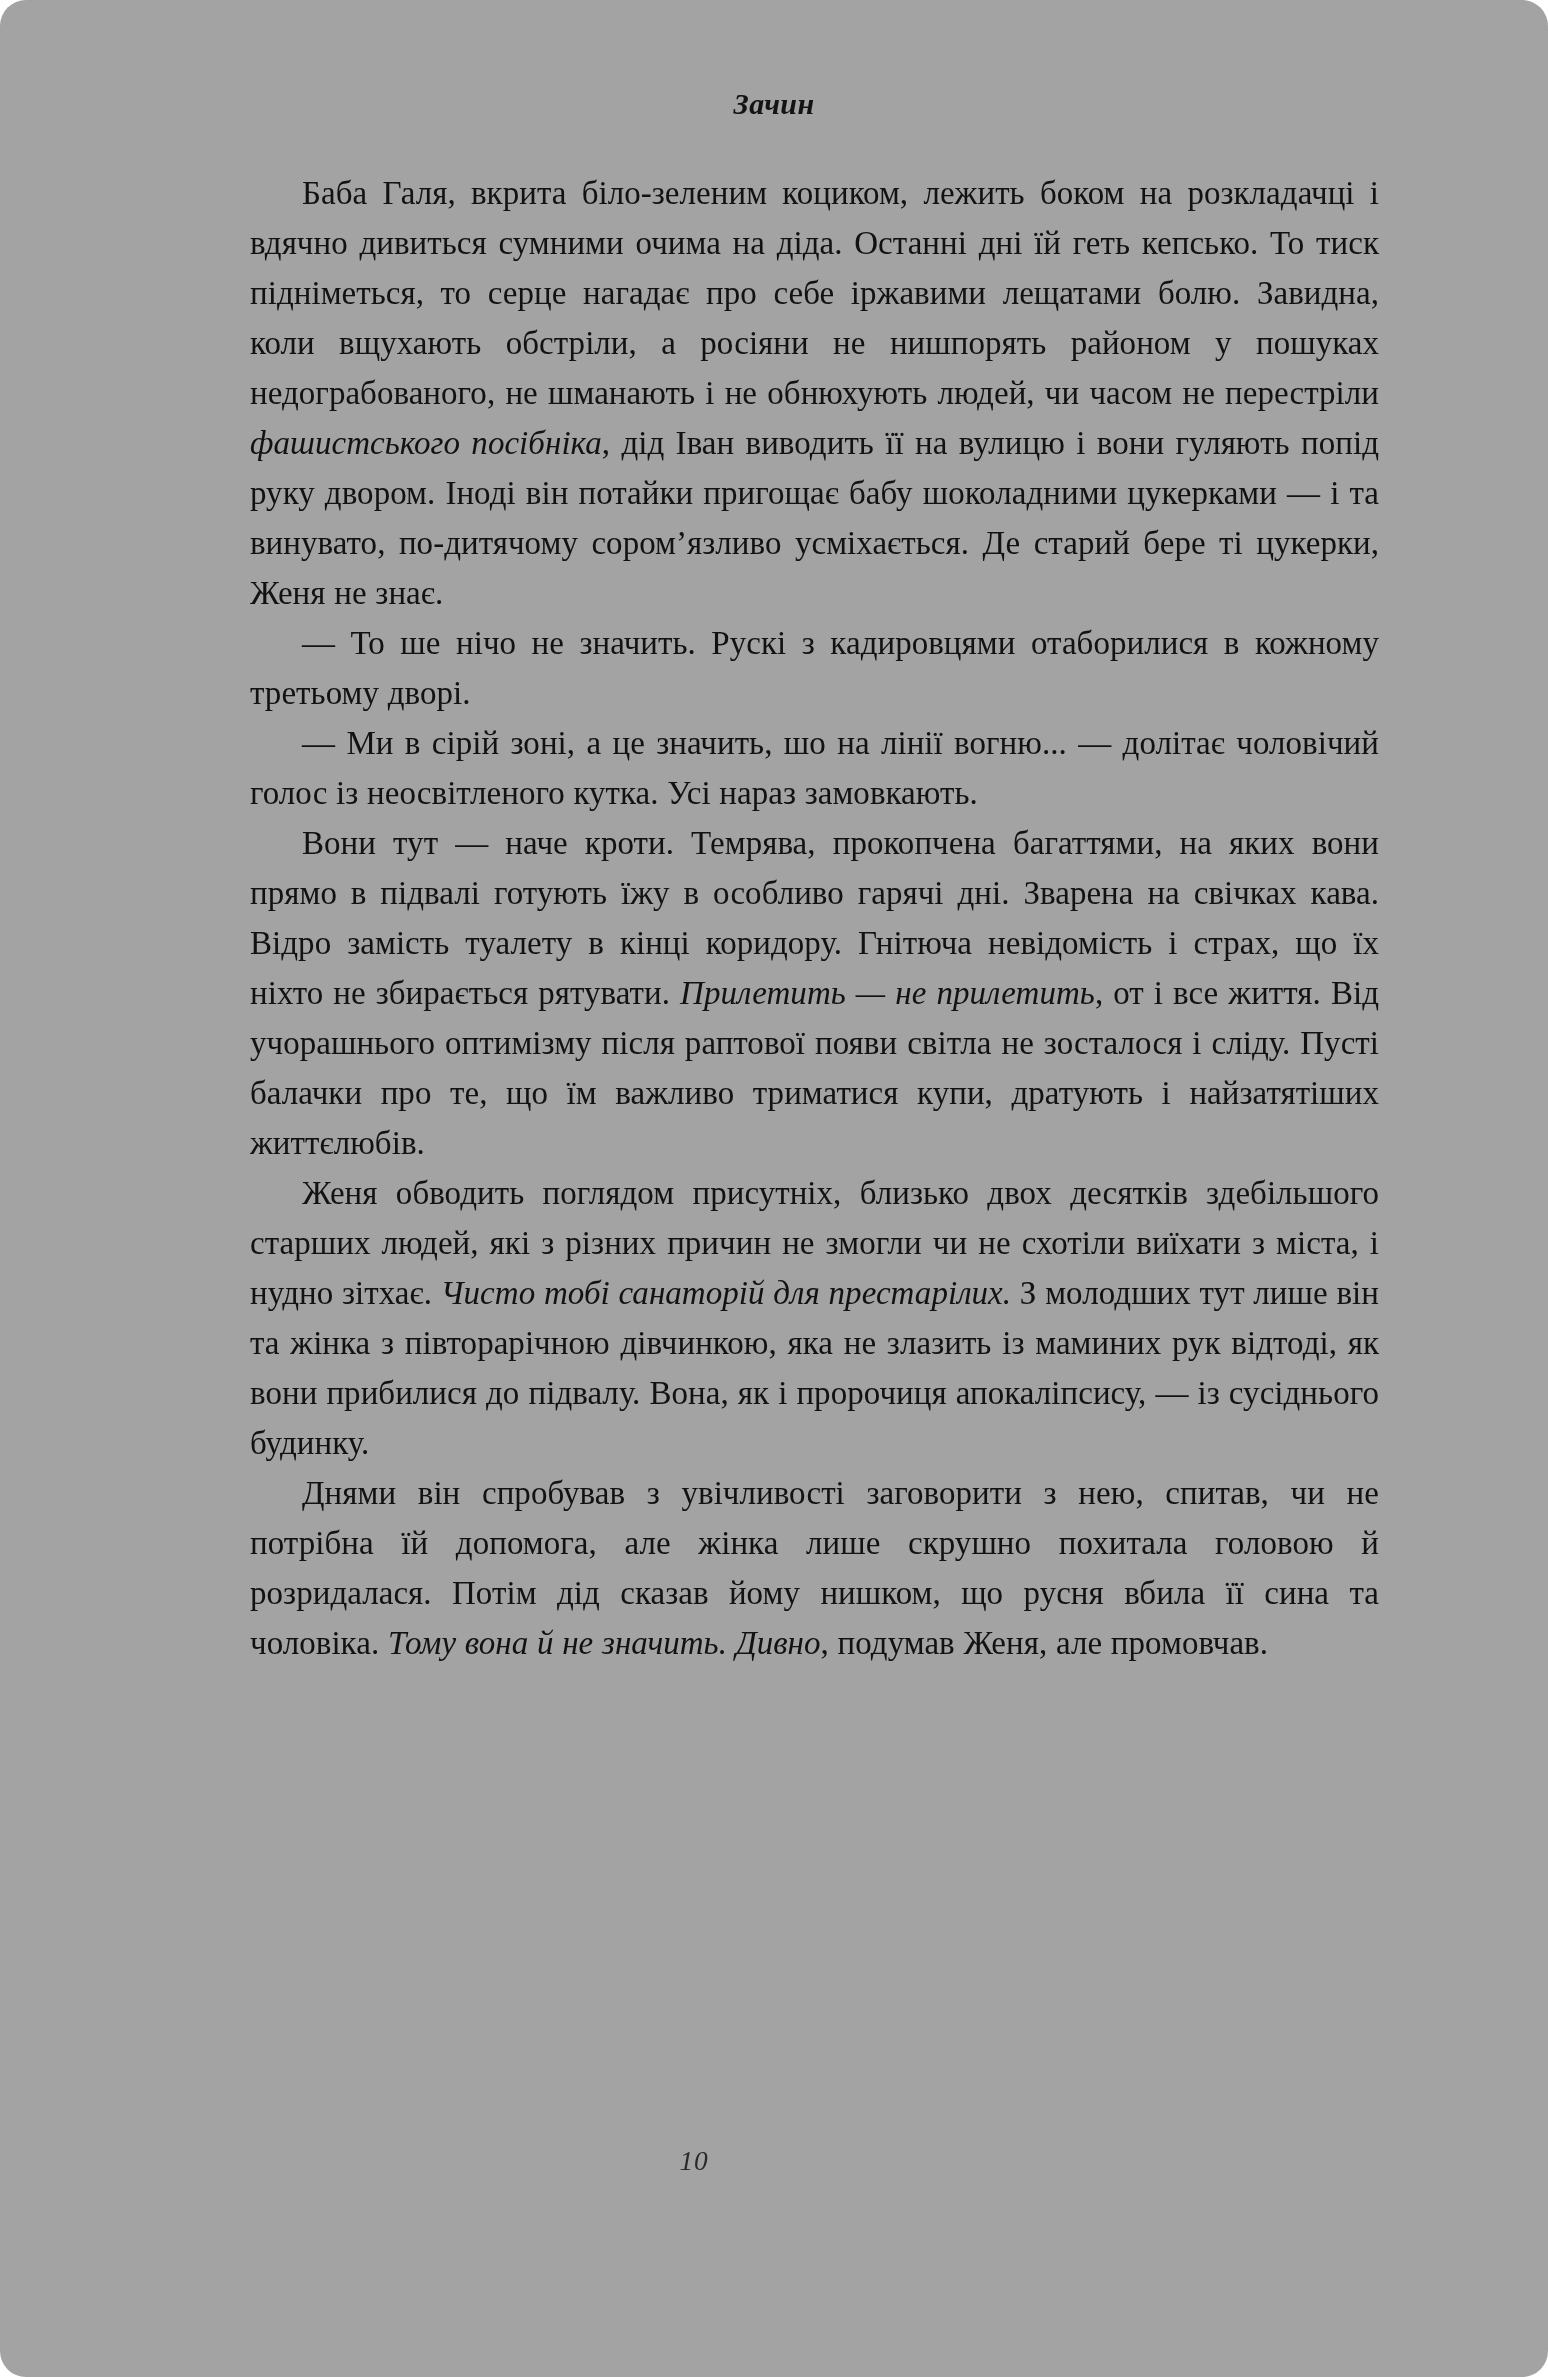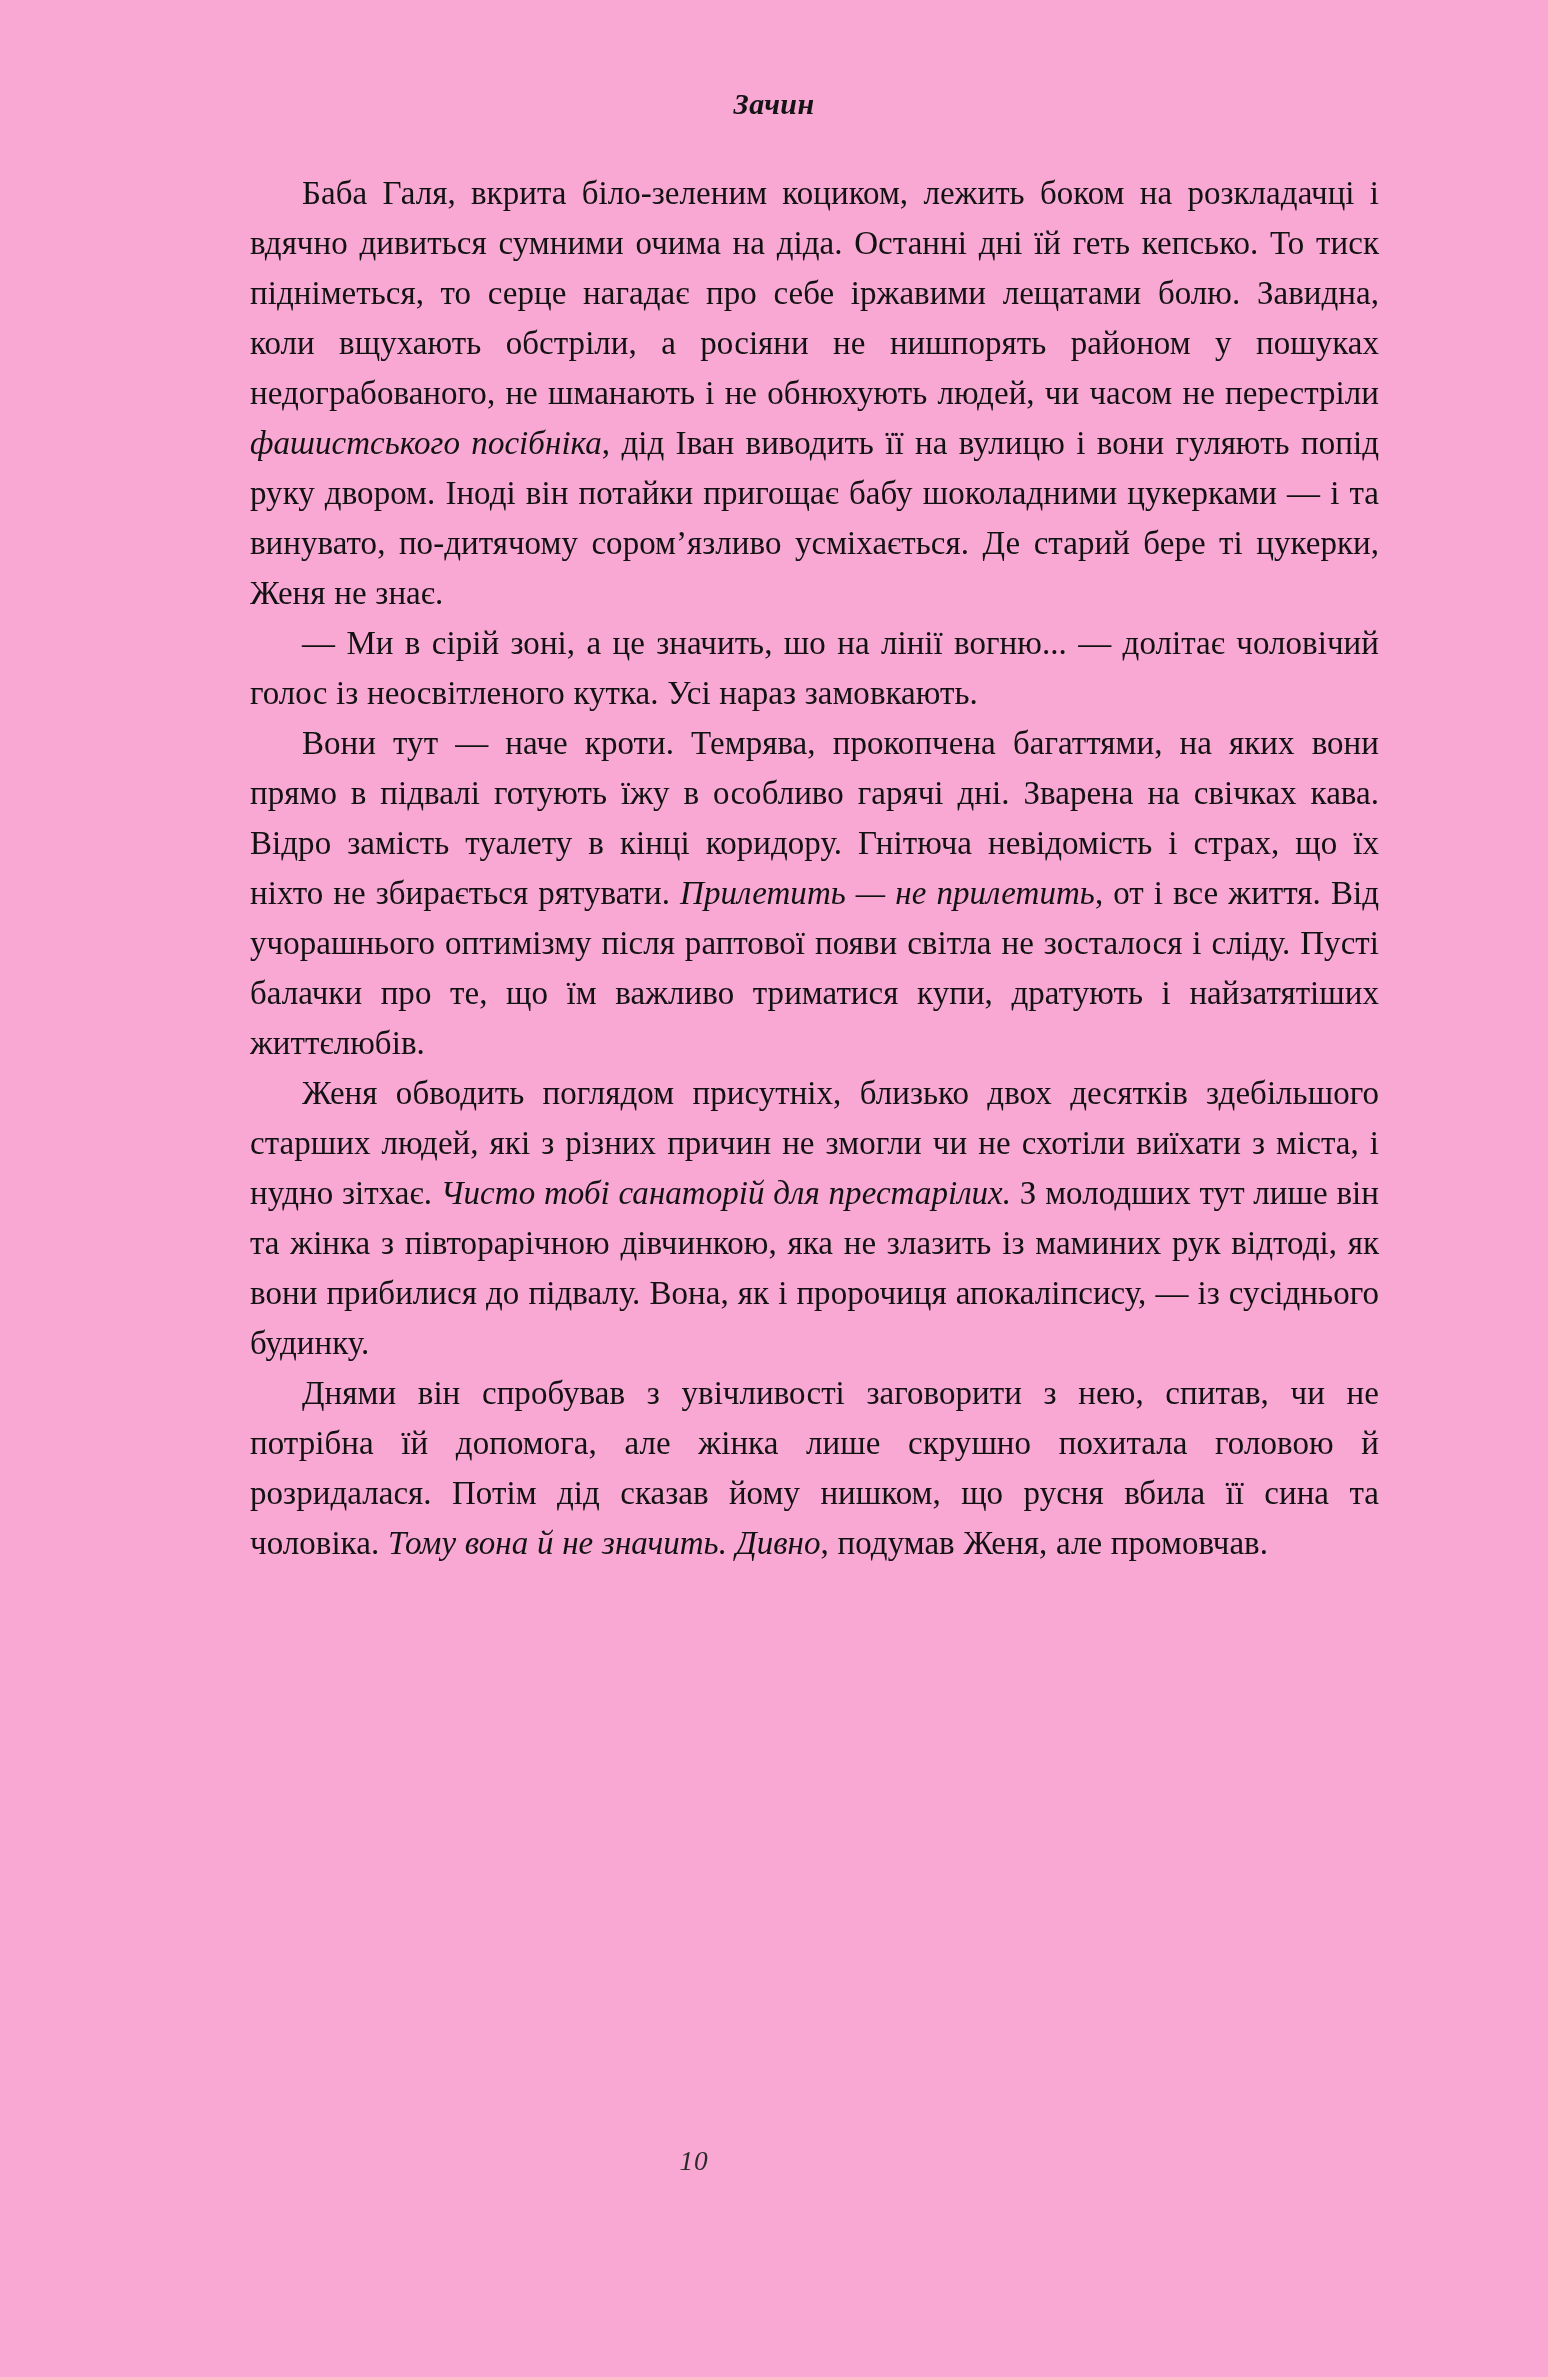--- a/index.html
+++ b/index.html
@@ -15,21 +15,22 @@
     position: relative;
     overflow: hidden;
   }
 
   .page {
     position: absolute;
     left: 0;
     top: 0;
     width: 1548px;
     height: 2377px;
-    background: #f9a8d4;
+    background: #a3a3a3;
+    border-radius: 26px;
   }
 
   
   .running-head {
     position: absolute;
     left: 0;
     top: 87px;
     width: 1548px;
     text-align: center;
     font-style: italic;
@@ -81,20 +82,21 @@
 </style>
 </head>
 <body>
 
 <div class="page">
 
   <div class="running-head">Зачин</div>
 
   <div class="textblock">
     <p class="para">Баба Галя, вкрита біло-зеленим коциком, лежить боком на розкладачці і вдячно дивиться сумними очима на діда. Останні дні їй геть кепсько. То тиск підніметься, то серце нагадає про себе іржавими лещатами болю. Завидна, коли вщухають обстріли, а росіяни не нишпорять районом у пошуках недограбованого, не шманають і не обнюхують людей, чи часом не перестріли <i>фашистського посібніка</i>, дід Іван виводить її на вулицю і вони гуляють попід руку двором. Іноді він потайки пригощає бабу шоколадними цукерками — і та винувато, по-дитячому сором’язливо усміхається. Де старий бере ті цукерки, Женя не знає.</p>
+    <p class="para">— То ше нічо не значить. Рускі з кадировцями отаборилися в кожному третьому дворі.</p>
     <p class="para">— Ми в сірій зоні, а це значить, шо на лінії вогню... — долітає чоловічий голос із неосвітленого кутка. Усі нараз замовкають.</p>
     <p class="para">Вони тут — наче кроти. Темрява, прокопчена багаттями, на яких вони прямо в підвалі готують їжу в особливо гарячі дні. Зварена на свічках кава. Відро замість туалету в кінці коридору. Гнітюча невідомість і страх, що їх ніхто не збирається рятувати. <i>Прилетить — не прилетить</i>, от і все життя. Від учорашнього оптимізму після раптової появи світла не зосталося і сліду. Пусті балачки про те, що їм важливо триматися купи, дратують і найзатятіших життєлюбів.</p>
     <p class="para">Женя обводить поглядом присутніх, близько двох десятків здебільшого старших людей, які з різних причин не змогли чи не схотіли виїхати з міста, і нудно зітхає. <i>Чисто тобі санаторій для престарілих.</i> З молодших тут лише він та жінка з півторарічною дівчинкою, яка не злазить із маминих рук відтоді, як вони прибилися до підвалу. Вона, як і пророчиця апокаліпсису, — із сусіднього будинку.</p>
     <p class="para">Днями він спробував з увічливості заговорити з нею, спитав, чи не потрібна їй допомога, але жінка лише скрушно похитала головою й розридалася. Потім дід сказав йому нишком, що русня вбила її сина та чоловіка. <i>Тому вона й не значить. Дивно</i>, подумав Женя, але промовчав.</p>
   </div>
 
   <div class="folio">10</div>
 
 </div>
 

